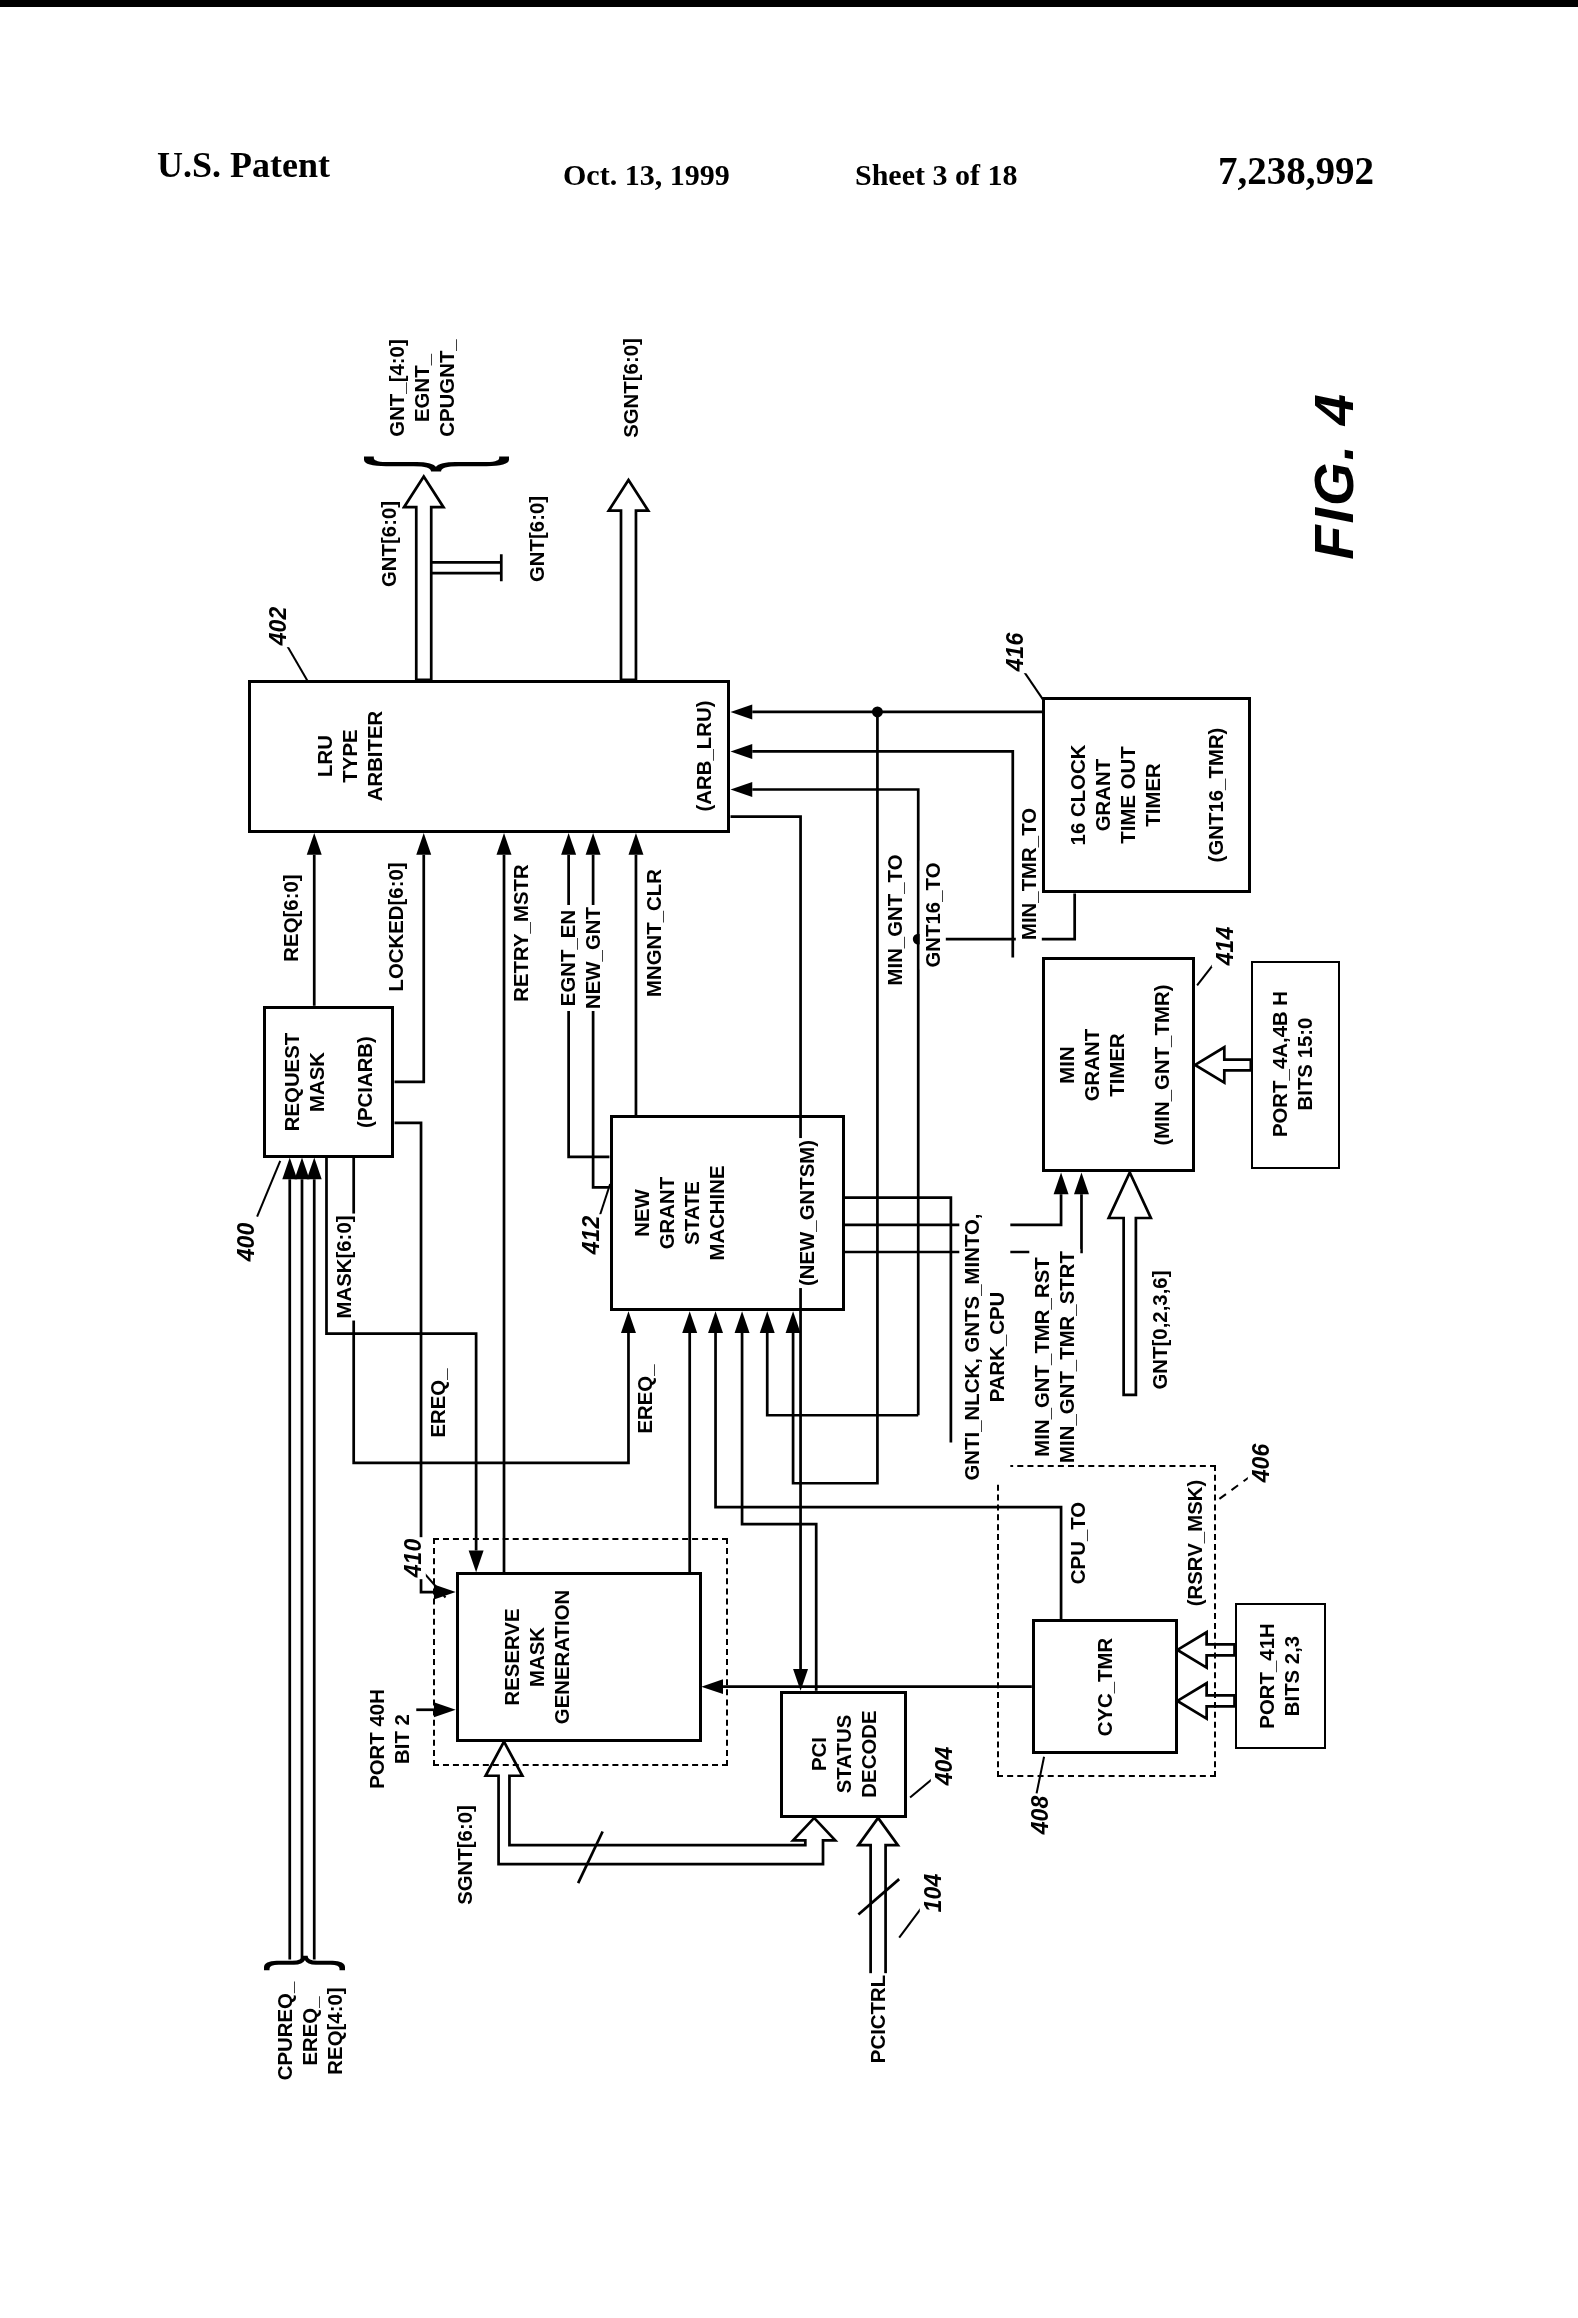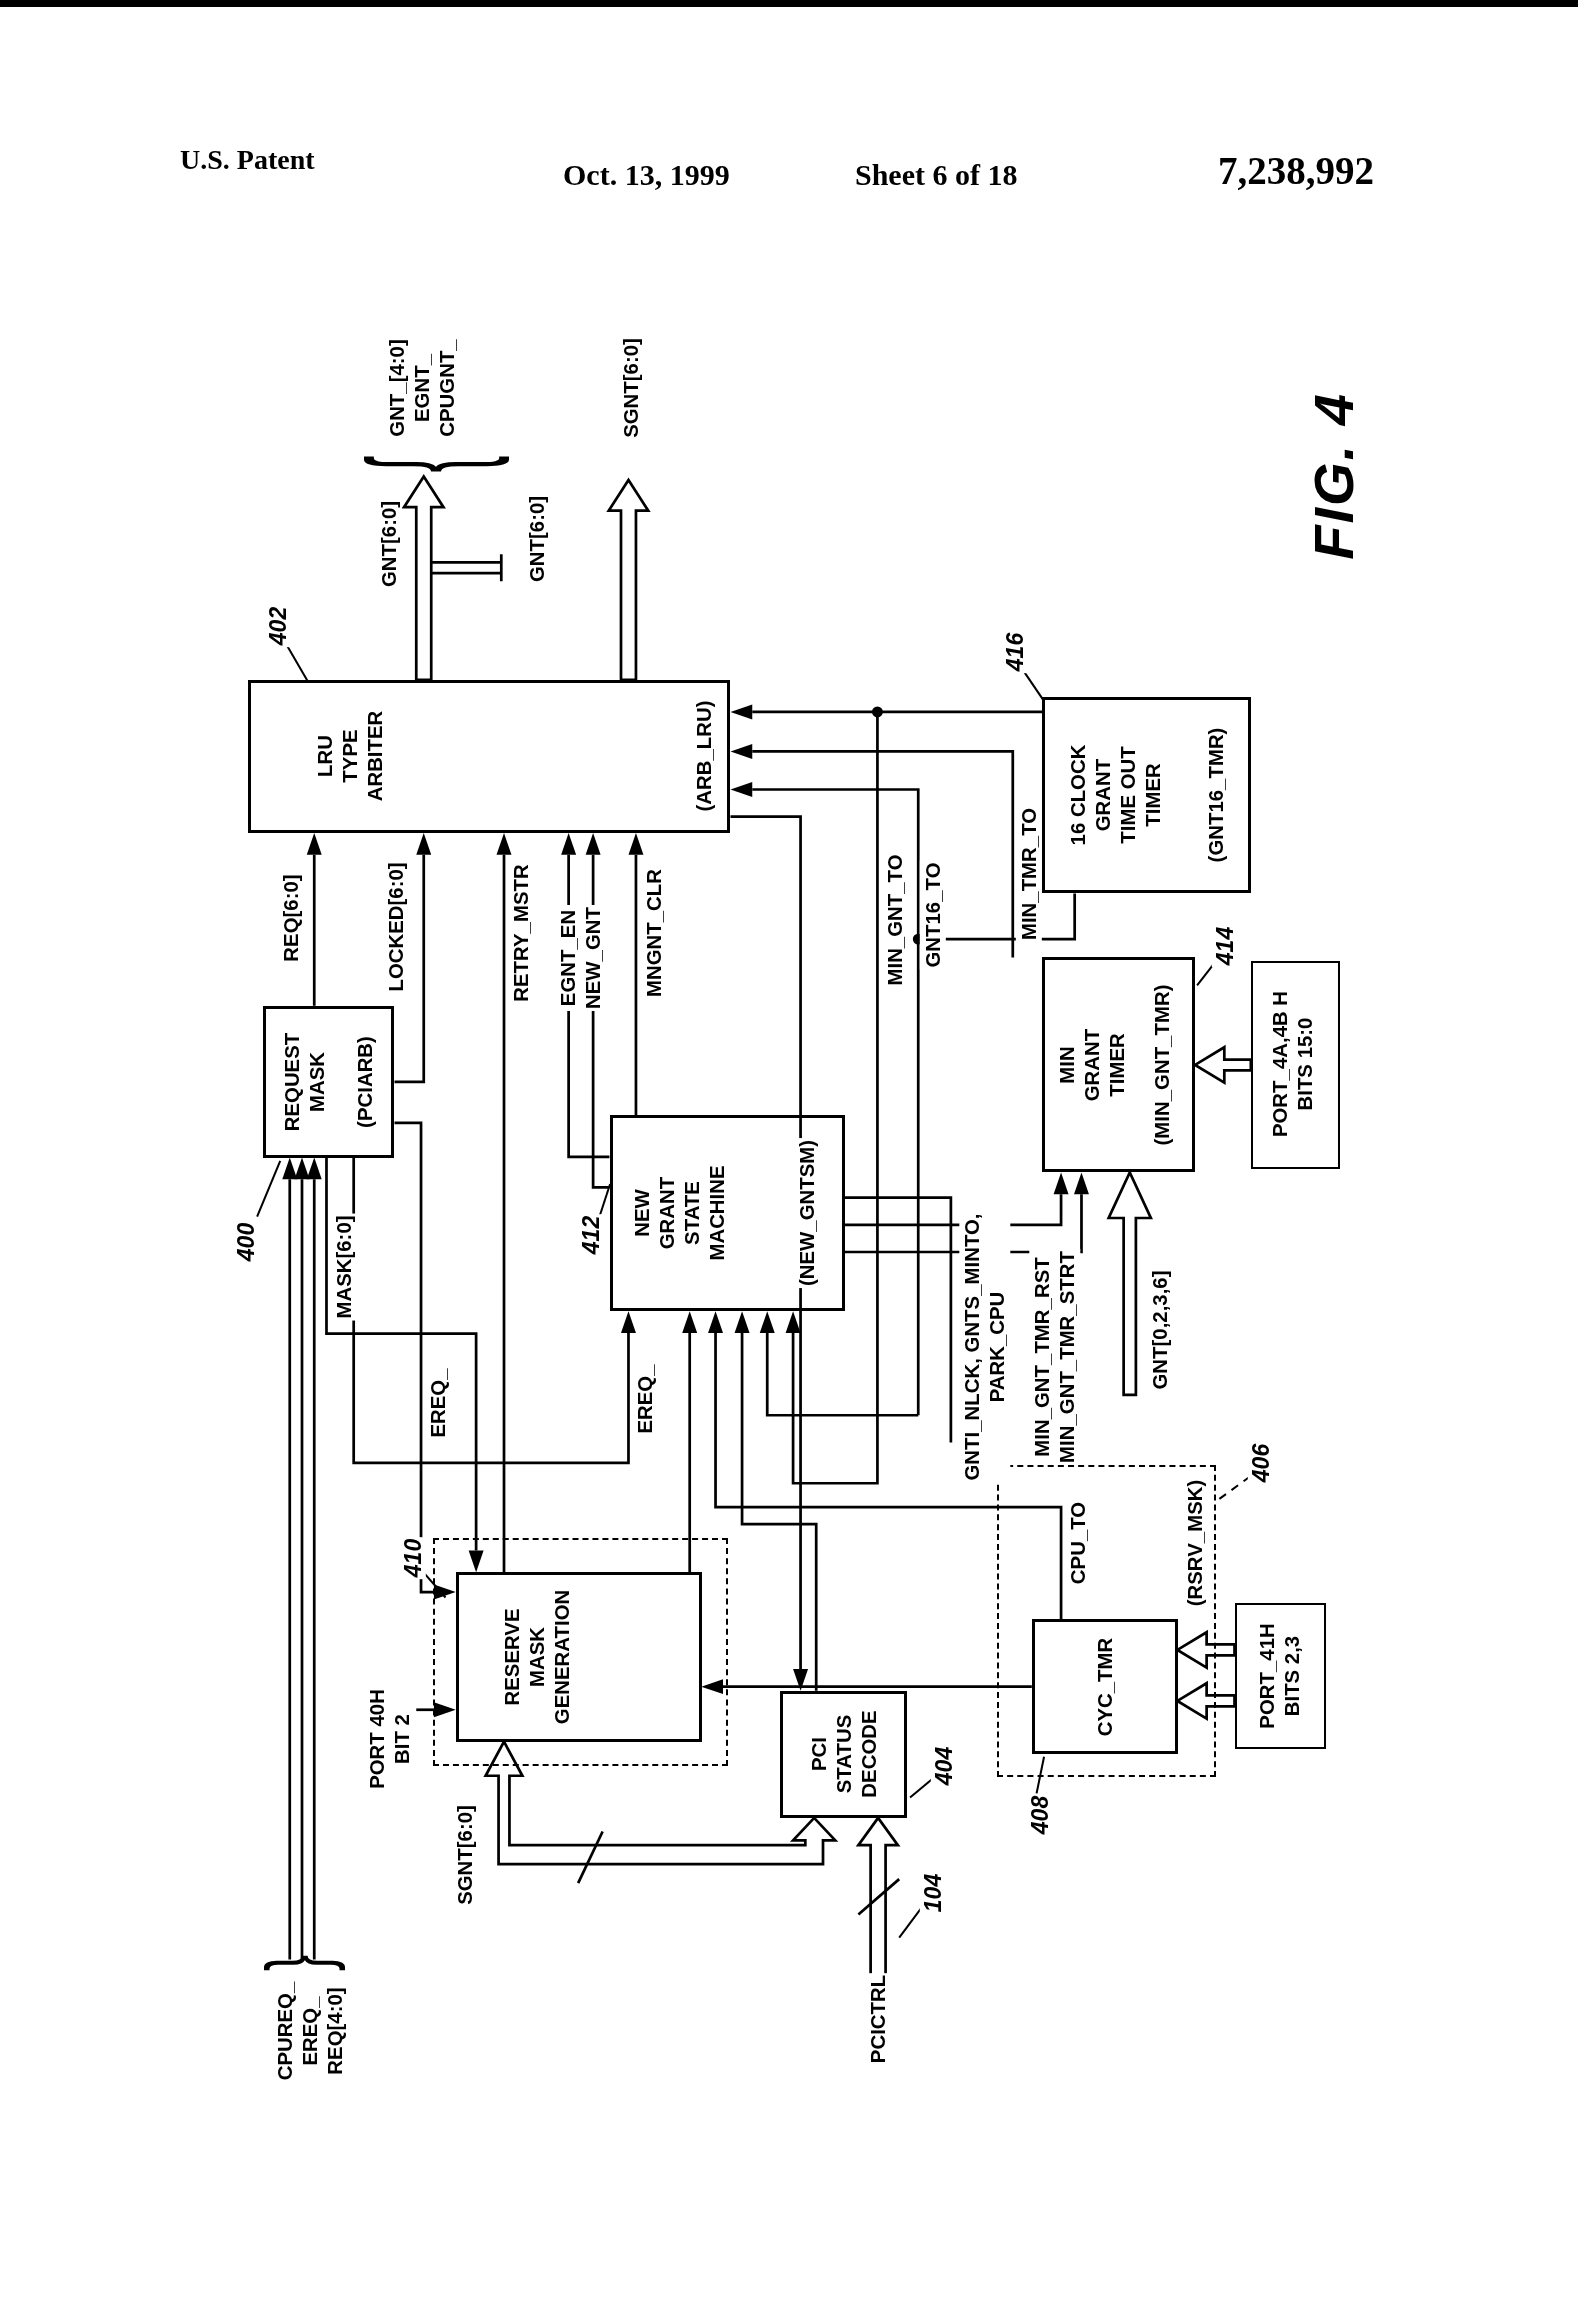--- a/index.html
+++ b/index.html
@@ -1,20 +1,20 @@
 <!DOCTYPE html>
 <html style="font-size:11px"><head>
 <meta charset="utf-8">
 <style>
   html,body{margin:0;padding:0;}
   body{width:1578px;height:2319px;background:#fff;position:relative;
        font-family:"Liberation Sans",sans-serif;color:#000;overflow:hidden;}
   .scan-edge{position:absolute;left:0;top:0;width:1578px;height:6.8px;background:#000;}
   .hdr{position:absolute;font-family:"Liberation Serif",serif;font-weight:700;white-space:nowrap;}
-  .hdr-title{left:180px;top:144px;font-size:28px;}
+  .hdr-title{left:157px;top:144px;font-size:36px;}
   .hdr-date{left:563px;top:158px;font-size:30px;}
   .hdr-sheet{left:855px;top:158px;font-size:30px;}
   .hdr-num{left:1218px;top:148px;font-size:39px;}
   .box{position:absolute;border:3.4px solid #000;box-sizing:border-box;background:transparent;z-index:2;}
   .box.thin{border-width:2px;}
   .dashedbox{position:absolute;border:2.7px dashed #000;box-sizing:border-box;z-index:2;}
   svg.wires{position:absolute;left:0;top:0;z-index:1;}
   .rot{position:absolute;transform:translate(-50%,-50%) rotate(-90deg);
        white-space:pre-line;text-align:center;font-size:20.4px;font-weight:700;
        line-height:25px;background:#fff;padding:0.7px 2px;z-index:3;}
@@ -26,21 +26,21 @@
   .brace-down{position:absolute;font-size:48px;font-weight:400;z-index:3;
        transform:translate(-50%,-50%) rotate(90deg) scaleY(1.8);background:transparent;}
 </style>
 </head>
 <body>
 
 <div class="scan-edge"></div>
 
 <div class="hdr hdr-title">U.S. Patent</div>
 <div class="hdr hdr-date">Oct. 13, 1999</div>
-<div class="hdr hdr-sheet">Sheet 6 of 18</div>
+<div class="hdr hdr-sheet">Sheet 3 of 18</div>
 <div class="hdr hdr-num">7,238,992</div>
 
 <svg class="wires" width="1578" height="2319" viewBox="0 0 2320 3408">
   <g stroke="#000" stroke-width="4" fill="none">
     <path d="M462,1478 V1256"></path>
     <path d="M580,1590 H623 V1256"></path>
     <path d="M741,2311 V1256"></path>
     <path d="M896,1700 H836 V1256"></path>
     <path d="M896,1745 H872 V1256"></path>
     <path d="M935,1639 V1256"></path>

